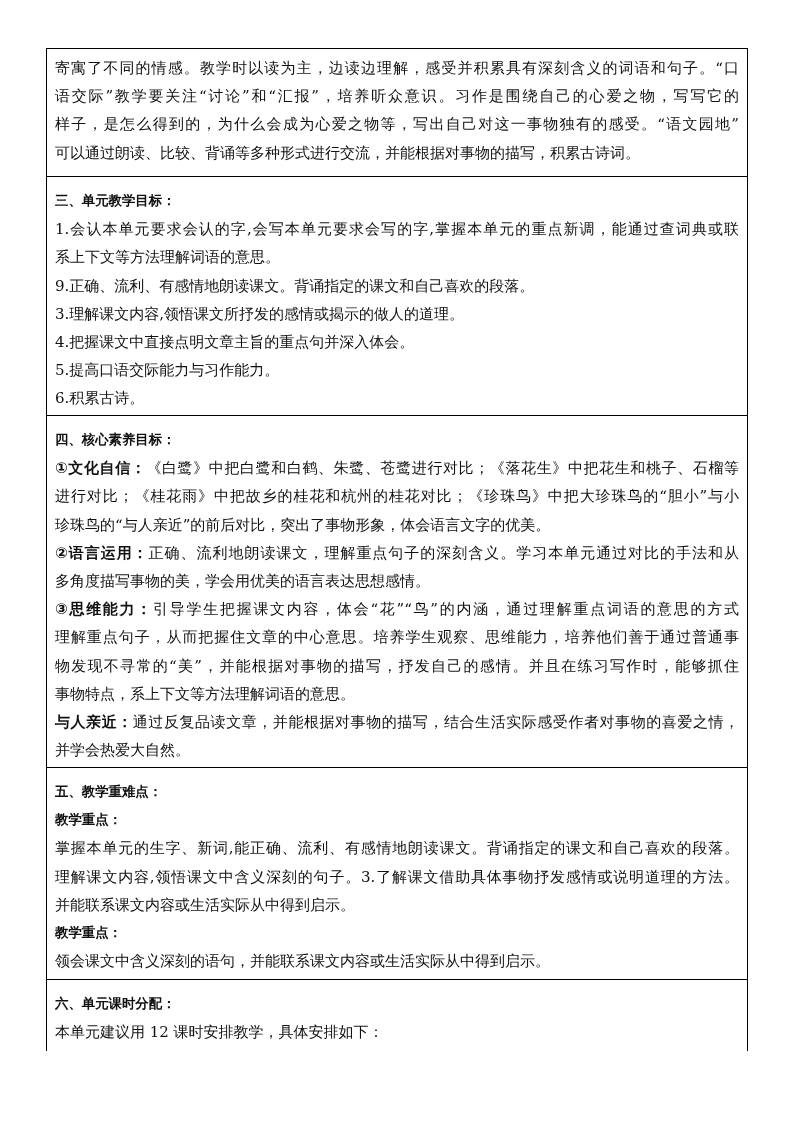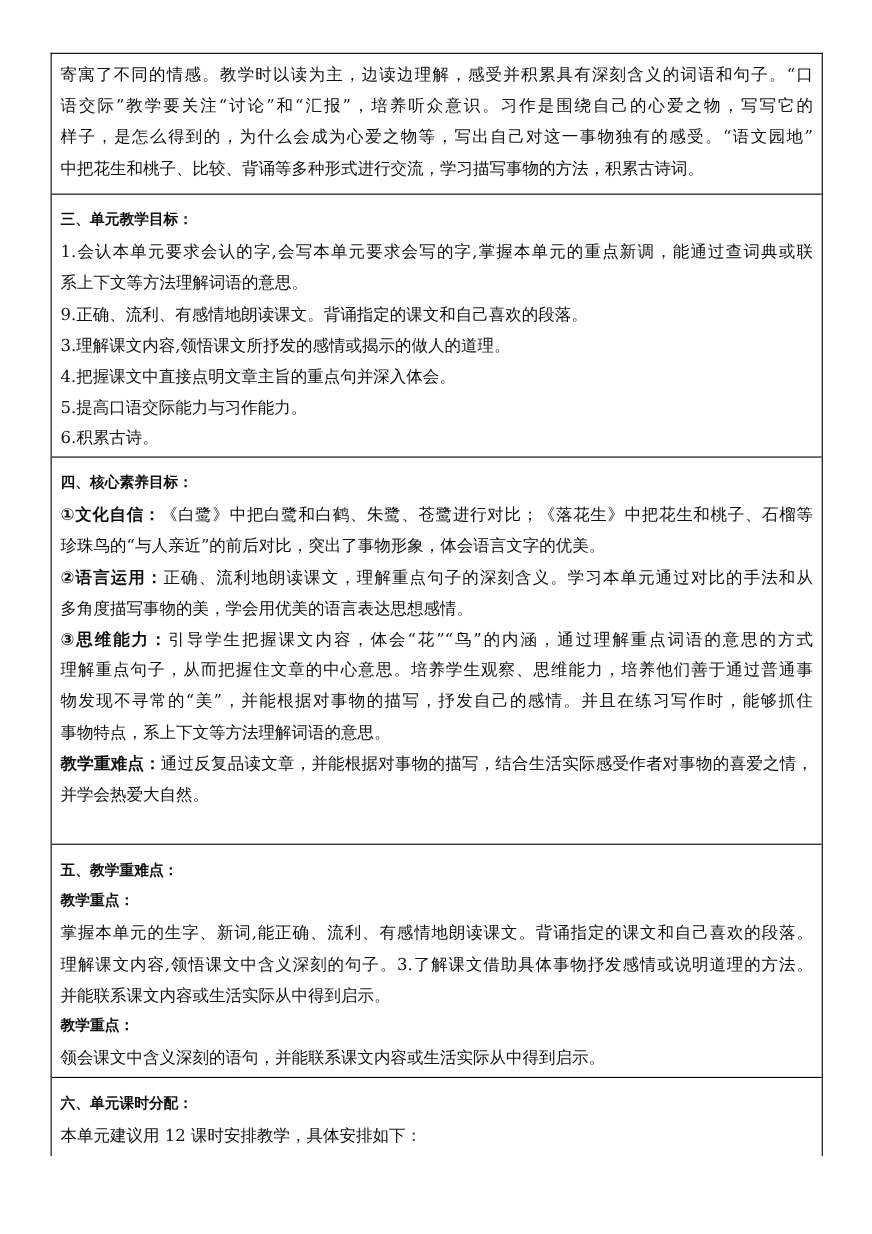--- a/index.html
+++ b/index.html
@@ -16,49 +16,50 @@
 </style>
 </head>
 <body>
 
 <div class="table">
 
   <div class="cell" style="height:128px; padding-top:5px;">
     <div class="line justify">寄寓了不同的情感。教学时以读为主，边读边理解，感受并积累具有深刻含义的词语和句子。“口</div>
     <div class="line justify">语交际”教学要关注“讨论”和“汇报”，培养听众意识。习作是围绕自己的心爱之物，写写它的</div>
     <div class="line justify">样子，是怎么得到的，为什么会成为心爱之物等，写出自己对这一事物独有的感受。“语文园地”</div>
-    <div class="line">中把花生和桃子、比较、背诵等多种形式进行交流，学习描写事物的方法，积累古诗词。</div>
+    <div class="line">可以通过朗读、比较、背诵等多种形式进行交流，并能根据对事物的描写，积累古诗词。</div>
   </div>
 
   <div class="cell" style="height:239px; padding-top:10px;">
     <div class="line heading">三、单元教学目标：</div>
     <div class="line justify">1.会认本单元要求会认的字,会写本单元要求会写的字,掌握本单元的重点新调，能通过查词典或联</div>
     <div class="line">系上下文等方法理解词语的意思。</div>
     <div class="line">9.正确、流利、有感情地朗读课文。背诵指定的课文和自己喜欢的段落。</div>
     <div class="line">3.理解课文内容,领悟课文所抒发的感情或揭示的做人的道理。</div>
     <div class="line">4.把握课文中直接点明文章主旨的重点句并深入体会。</div>
     <div class="line">5.提高口语交际能力与习作能力。</div>
     <div class="line">6.积累古诗。</div>
   </div>
 
   <div class="cell" style="height:352px; padding-top:10px;">
     <div class="line heading">四、核心素养目标：</div>
 
     <div class="line justify"><span class="b">①文化自信：</span><span>《白鹭》中把白鹭和白鹤、朱鹭、苍鹭进行对比；《落花生》中把花生和桃子、石榴等</span></div>
+    <div class="line justify">进行对比；《桂花雨》中把故乡的桂花和杭州的桂花对比；《珍珠鸟》中把大珍珠鸟的“胆小”与小</div>
     <div class="line">珍珠鸟的“与人亲近”的前后对比，突出了事物形象，体会语言文字的优美。</div>
 
     <div class="line justify"><span class="b">②语言运用：</span><span>正确、流利地朗读课文，理解重点句子的深刻含义。学习本单元通过对比的手法和从</span></div>
     <div class="line">多角度描写事物的美，学会用优美的语言表达思想感情。</div>
 
     <div class="line justify"><span class="b">③思维能力：</span><span>引导学生把握课文内容，体会“花”“鸟”的内涵，通过理解重点词语的意思的方式</span></div>
     <div class="line justify">理解重点句子，从而把握住文章的中心意思。培养学生观察、思维能力，培养他们善于通过普通事</div>
     <div class="line justify">物发现不寻常的“美”，并能根据对事物的描写，抒发自己的感情。并且在练习写作时，能够抓住</div>
     <div class="line">事物特点，系上下文等方法理解词语的意思。</div>
 
-    <div class="line justify"><span class="b">教学重难点：</span><span>通过反复品读文章，并能根据对事物的描写，结合生活实际感受作者对事物的喜爱之情，</span></div>
+    <div class="line justify"><span class="b">与人亲近：</span><span>通过反复品读文章，并能根据对事物的描写，结合生活实际感受作者对事物的喜爱之情，</span></div>
     <div class="line">并学会热爱大自然。</div>
   </div>
 
   <div class="cell" style="height:212px; padding-top:10px;">
     <div class="line heading">五、教学重难点：</div>
     <div class="line heading">教学重点：</div>
     <div class="line justify">掌握本单元的生字、新词,能正确、流利、有感情地朗读课文。背诵指定的课文和自己喜欢的段落。</div>
     <div class="line justify">理解课文内容,领悟课文中含义深刻的句子。3.了解课文借助具体事物抒发感情或说明道理的方法。</div>
     <div class="line">并能联系课文内容或生活实际从中得到启示。</div>
     <div class="line heading">教学重点：</div>

